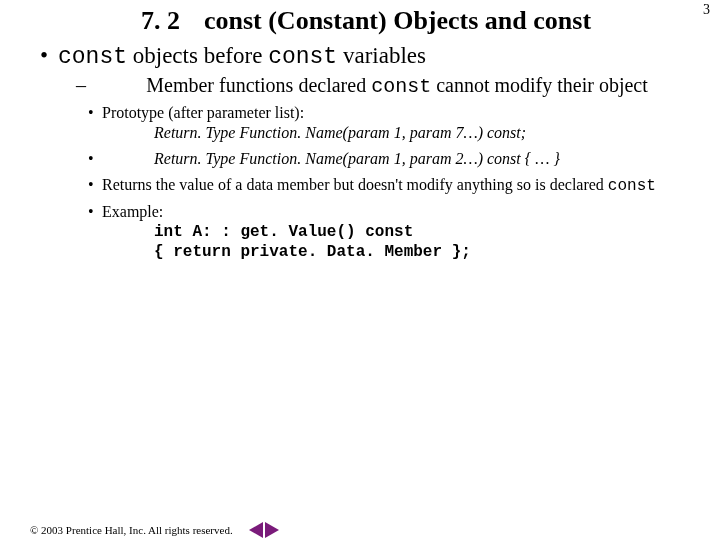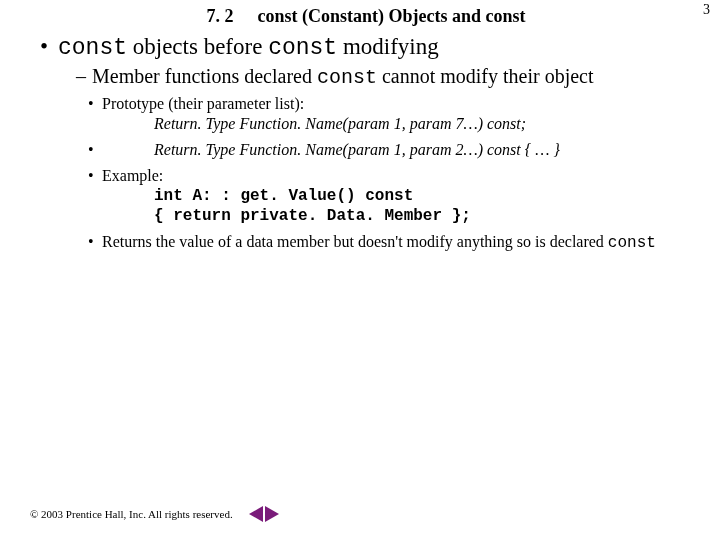--- a/index.html
+++ b/index.html
@@ -20,21 +20,21 @@
     box-sizing: border-box;
     padding: 6px 18px 0 30px;
   }
   .page-num {
     position: absolute;
     top: 2px;
     right: 10px;
     font-size: 14px;
   }
   .title {
-    font-size: 18px;
+    font-size: 26px;
     font-weight: bold;
     text-align: center;
     line-height: 1.15;
     margin: 0 0 6px 0;
   }
   .title .sec {
     display: inline-block;
     margin-right: 24px;
   }
   ul.top {
@@ -51,20 +51,21 @@
   }
   ul.top > li::before {
     content: "•";
     position: absolute;
     left: 0;
     top: 0;
   }
   ul.dash {
     margin: 2px 0 2px 18px;
     padding: 0;
+    text-align: center;
   }
   ul.dash > li {
     font-size: 20px;
     list-style: none;
     position: relative;
     padding-left: 16px;
     margin: 1px 0;
     line-height: 1.2;
   }
   ul.dash > li::before {
@@ -103,21 +104,21 @@
     margin-left: 52px;
     font-size: 16px;
   }
   .mono {
     font-family: "Courier New", Courier, monospace;
     font-weight: normal;
   }
   .footer {
     position: absolute;
     left: 30px;
-    bottom: 18px;
+    bottom: 2px;
     font-size: 11px;
     display: flex;
     align-items: center;
     gap: 10px;
   }
   .nav {
     display: inline-flex;
     gap: 2px;
     margin-left: 6px;
   }
@@ -139,43 +140,43 @@
 <div class="slide">
 
   <div class="page-num">3</div>
 
   <h1 class="title">
     <span class="sec">7. 2</span><span>const (Constant) Objects and const</span><br>
   </h1>
 
   <ul class="top">
     <li>
-      <span class="mono">const</span><span> objects before </span><span class="mono">const</span><span> modifying</span>
+      <span class="mono">const</span><span> objects before </span><span class="mono">const</span><span> variables</span>
 
       <ul class="dash">
         <li>
           <span>Member functions declared </span><span class="mono">const</span><span> cannot modify their object</span>
         </li>
       </ul>
 
       <ul class="dot2">
         <li>
-          <span>Prototype (their parameter list):</span>
+          <span>Prototype (after parameter list):</span>
           <span class="code-it">Return. Type Function. Name(param 1, param 7…) const;</span>
         </li>
         <li>
           <span class="code-it">Return. Type Function. Name(param 1, param 2…) const { … }</span>
         </li>
         <li>
+          <span>Returns the value of a data member but doesn't modify anything so is declared </span><span class="mono">const</span>
+        </li>
+        <li>
           <span>Example:</span>
           <span class="code-bold">int A: : get. Value() const</span>
           <span class="code-bold">   { return private. Data. Member };</span>
-        </li>
-        <li>
-          <span>Returns the value of a data member but doesn't modify anything so is declared </span><span class="mono">const</span>
         </li>
       </ul>
     </li>
 
   </ul>
 
   <div class="footer">
     <span>© 2003 Prentice Hall, Inc. All rights reserved.</span>
     <span class="nav">
       <span class="tri tri-left"></span>

